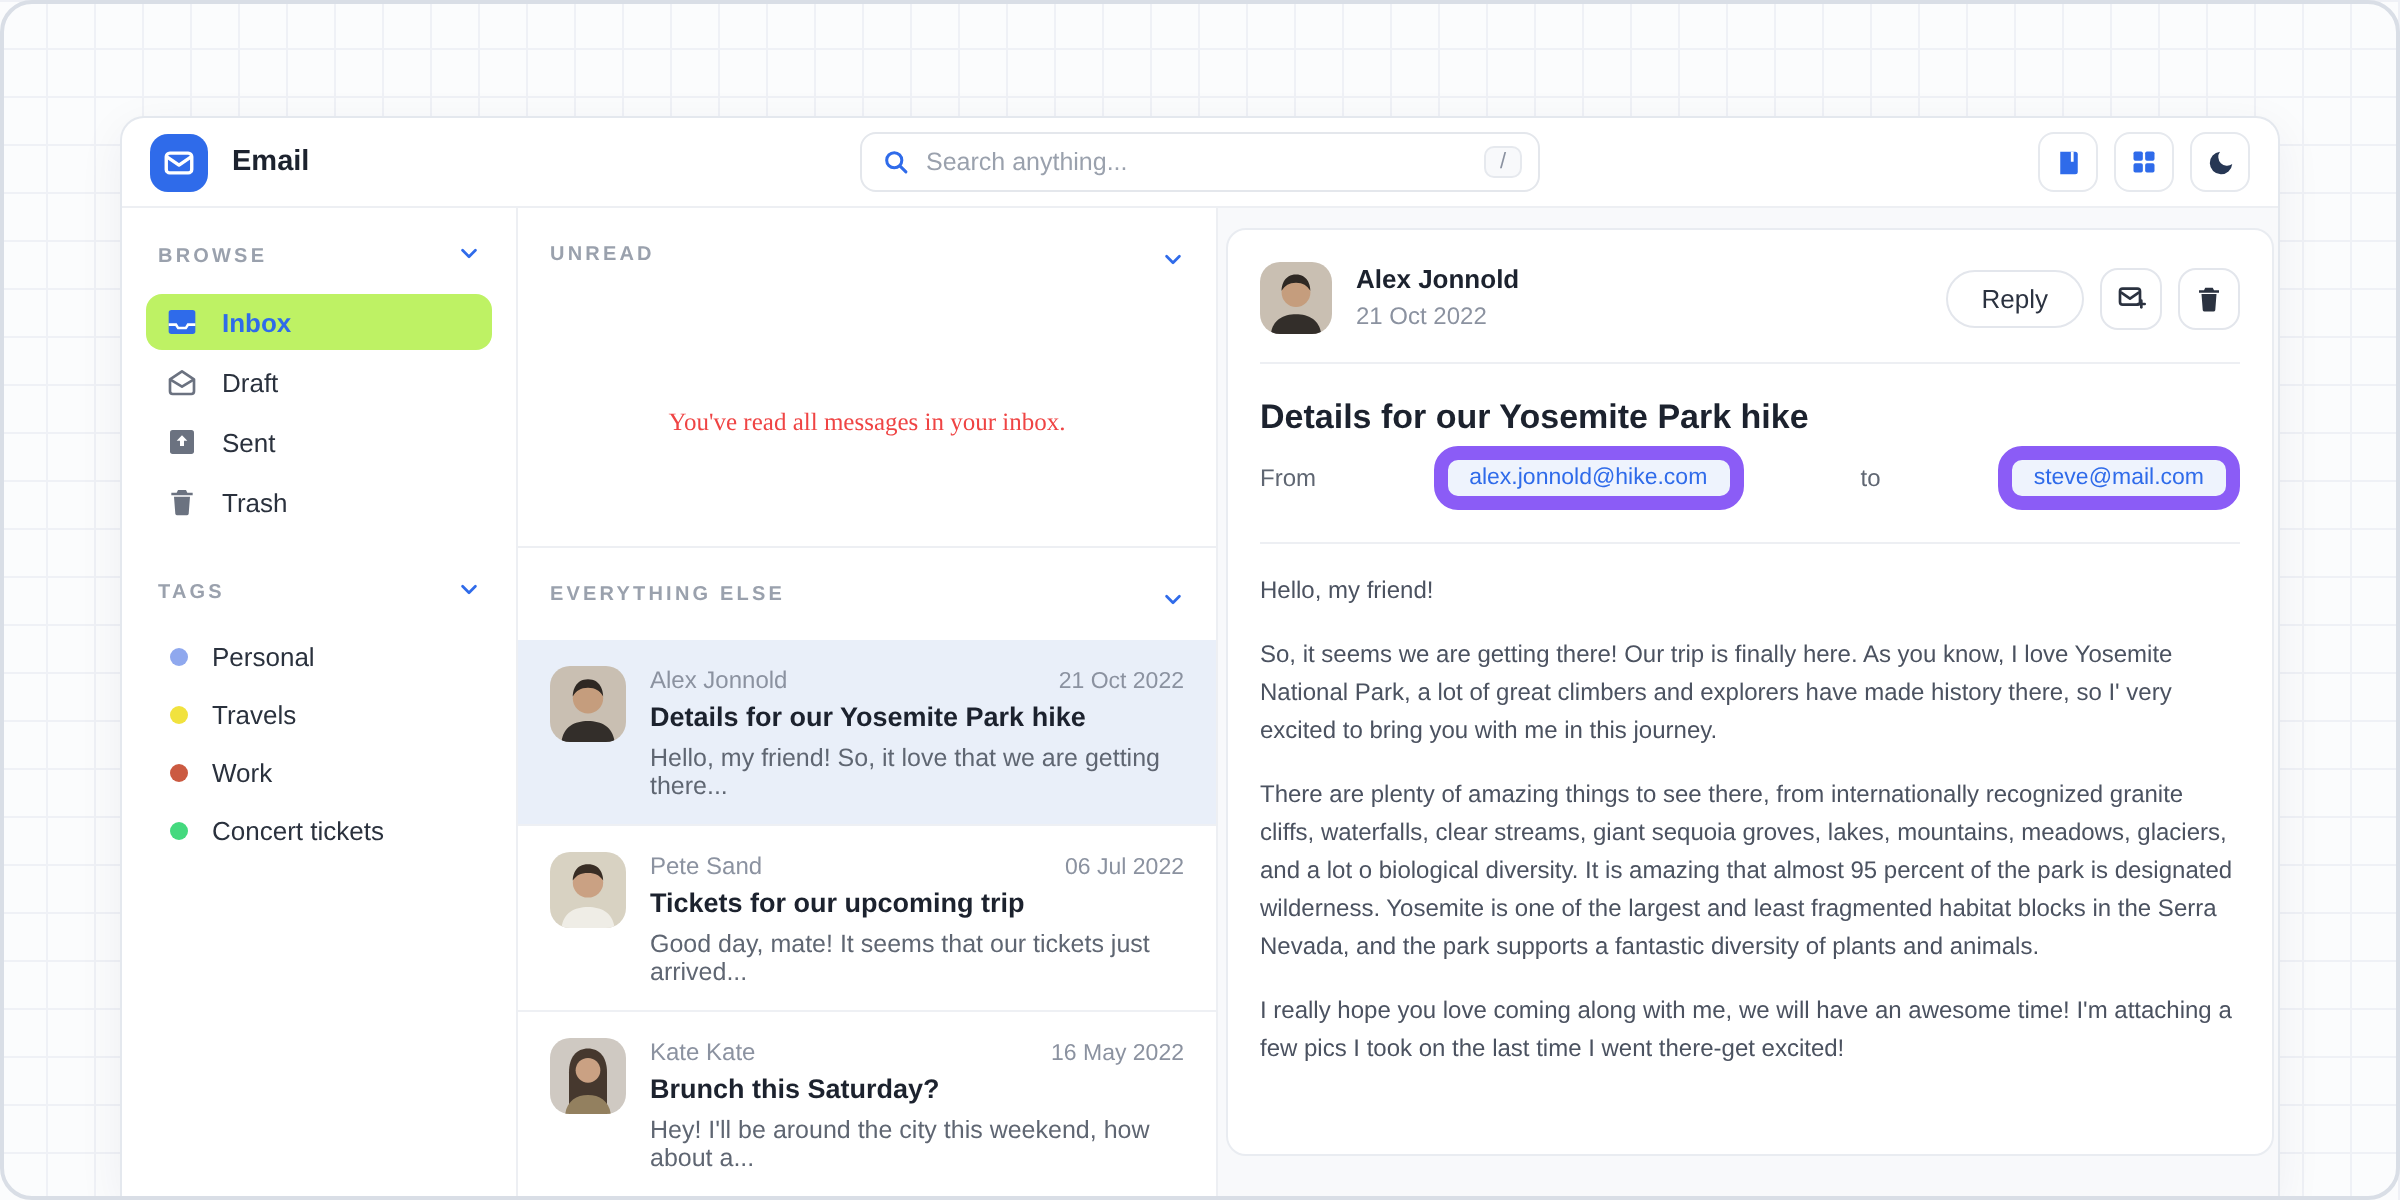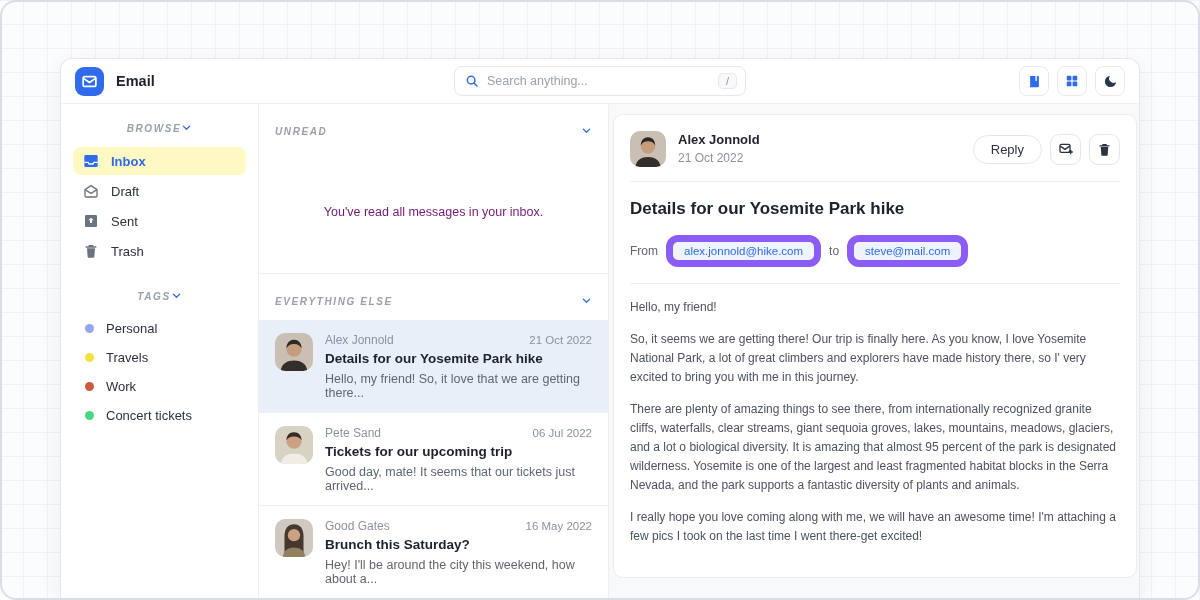--- a/index.html
+++ b/index.html
@@ -25,53 +25,53 @@
     display:flex; flex-direction:column; overflow:hidden; z-index:10;
   }
   
   .hdr { height:45px; flex:0 0 45px; display:flex; align-items:center;
     padding:0 14px; border-bottom:1px solid #edeff3; position:relative; }
   .brand { display:flex; align-items:center; gap:12px; }
   .logo { width:29px; height:29px; border-radius:9px; background:#2f6bea;
     display:flex; align-items:center; justify-content:center; }
   .brand-title { font-size:14.5px; font-weight:bold; color:#1c222e; }
   .searchwrap { position:absolute; left:50%; transform:translateX(-50%);
-    width:292px; }
+    width:340px; }
   .searchbox { display:flex; align-items:center; gap:8px; height:30px;
     border:1px solid #e4e7ec; border-radius:8px; padding:0 8px 0 10px; background:#fff; }
   .searchbox input { border:none; outline:none; flex:1; font-size:12.5px;
     color:#485060; font-family:inherit; background:transparent; }
   .searchbox input::placeholder { color:#9aa1ad; }
   .kbd { font-size:11px; color:#8b92a0; border:1px solid #e6e9ee; background:#f8f9fb;
     border-radius:5px; padding:1px 7px; }
   .hdr-actions { margin-left:auto; display:flex; gap:8px; }
   .iconbtn { width:30px; height:30px; border:1px solid #e6e9ee; border-radius:8px;
     background:#fff; display:flex; align-items:center; justify-content:center; cursor:pointer; }
   
   .cols { flex:1; display:flex; min-height:0; }
   .sidebar { width:198px; flex:0 0 198px; border-right:1px solid #edeff3;
     padding:15px 12px; }
-  .seclabel-row { display:flex; align-items:center; justify-content:center;
-    padding:0 6px; margin-bottom:10px;font-style:italic; }
+  .seclabel-row { display:flex; align-items:center; justify-content:space-between;
+    padding:0 6px; margin-bottom:10px; }
   .seclabel { font-size:10px; font-weight:bold; letter-spacing:1.6px; color:#9aa1ad; }
   .navitem { display:flex; align-items:center; gap:12px; padding:6px 10px;
     border-radius:8px; margin-bottom:2px; cursor:pointer; }
   .navitem .lbl { font-size:13px; color:#2a313d; }
-  .navitem.active { background:#fef9c3; }
+  .navitem.active { background:#bef264; }
   .navitem.active .lbl { color:#2f6bea; font-weight:bold; }
   .tags { margin-top:22px; }
   .dot { width:9px; height:9px; border-radius:50%; flex:0 0 9px; margin-left:2px; }
   
   .maillist { width:350px; flex:0 0 350px; border-right:1px solid #edeff3;
     display:flex; flex-direction:column; }
-  .listhead { display:flex; align-items:center; justify-content:space-between;
-    padding:18px 16px 10px;font-style:italic; }
+  .listhead { display:flex; align-items:flex-start; justify-content:space-between;
+    padding:18px 16px 10px; }
   .unread-empty { height:124px; display:flex; align-items:center; justify-content:center;
     border-bottom:1px solid #edeff3; }
-  .unread-empty span { font-size:12.5px; color:#701a75; }
+  .unread-empty span { font-size:12.5px; color:#ef4444;font-family:Liberation Serif, serif; }
   .mailitem { display:flex; gap:12px; padding:13px 16px 12px; border-bottom:1px solid #eef0f4;
     cursor:pointer; }
   .mailitem.selected { background:#e9eff9; }
   .avatar { width:38px; height:38px; border-radius:10px; overflow:hidden; flex:0 0 38px; }
   .avatar svg { display:block; }
   .mi-body { flex:1; min-width:0; }
   .mi-top { display:flex; justify-content:space-between; align-items:baseline; }
   .mi-sender { font-size:12px; color:#8b92a0; }
   .mi-date { font-size:11.5px; color:#8b92a0; }
   .mi-subject { font-size:13.5px; font-weight:bold; color:#1c222e; margin-top:4px; }
@@ -85,21 +85,21 @@
   .d-names { line-height:1.3; }
   .d-sender { font-size:13px; font-weight:bold; color:#1c222e; }
   .d-date { font-size:12px; color:#8b92a0; margin-top:2px; }
   .d-actions { margin-left:auto; display:flex; gap:8px; align-items:center; }
   .btn-reply { border:1px solid #e3e6ec; background:#fff; border-radius:16px;
     padding:6px 17px; font-size:13px; color:#2b3240; font-family:inherit; cursor:pointer; }
   .d-iconbtn { width:31px; height:31px; border:1px solid #e3e6ec; border-radius:9px;
     background:#fff; display:flex; align-items:center; justify-content:center; cursor:pointer; }
   .divider { border-top:1px solid #edeff3; margin:14px 0; }
   .d-subject { font-size:17px; font-weight:bold; color:#1c222e; margin-top:17px; }
-  .d-fromto { display:flex; align-items:center; gap:8px; margin-top:16px; }
+  .d-fromto { display:flex; align-items:center; gap:8px; margin-top:4px;justify-content:space-between; }
   .ft-label { font-size:12px; color:#5f6672; }
   .pill { font-size:11.5px; color:#2f6bea; background:#eef3fd; border:7px solid #8b5cf6;
     border-radius:12px; padding:3px 11px; cursor:pointer; }
   .d-body p { font-size:12px; color:#4b5260; line-height:1.58; margin-bottom:13px; }
   .d-body p:last-child { margin-bottom:0; }
   .chev { display:block; }
 </style>
 </head>
 <body>
 
@@ -303,21 +303,21 @@
         <div class="avatar">
           <svg width="38" height="38" viewBox="0 0 40 40">
             <rect width="40" height="40" fill="#cfc9c2"></rect>
             <path d="M10 40V18c0-8 4-12.5 10-12.5S30 10 30 18v22z" fill="#46382e"></path>
             <circle cx="20" cy="17" r="6.5" fill="#caa183"></circle>
             <path d="M8 40c1-7 6-10 12-10s11 3 12 10z" fill="#93805f"></path>
           </svg>
         </div>
         <div class="mi-body">
           <div class="mi-top">
-            <span class="mi-sender">Good Gates</span>
+            <span class="mi-sender">Kate Kate</span>
             <span class="mi-date">16 May 2022</span>
           </div>
           <div class="mi-subject">Brunch this Saturday?</div>
           <div class="mi-snippet">Hey! I'll be around the city this weekend, how about a...</div>
         </div>
       </div>
     </section>
 
     <section class="detailpanel">
       <div class="card">

